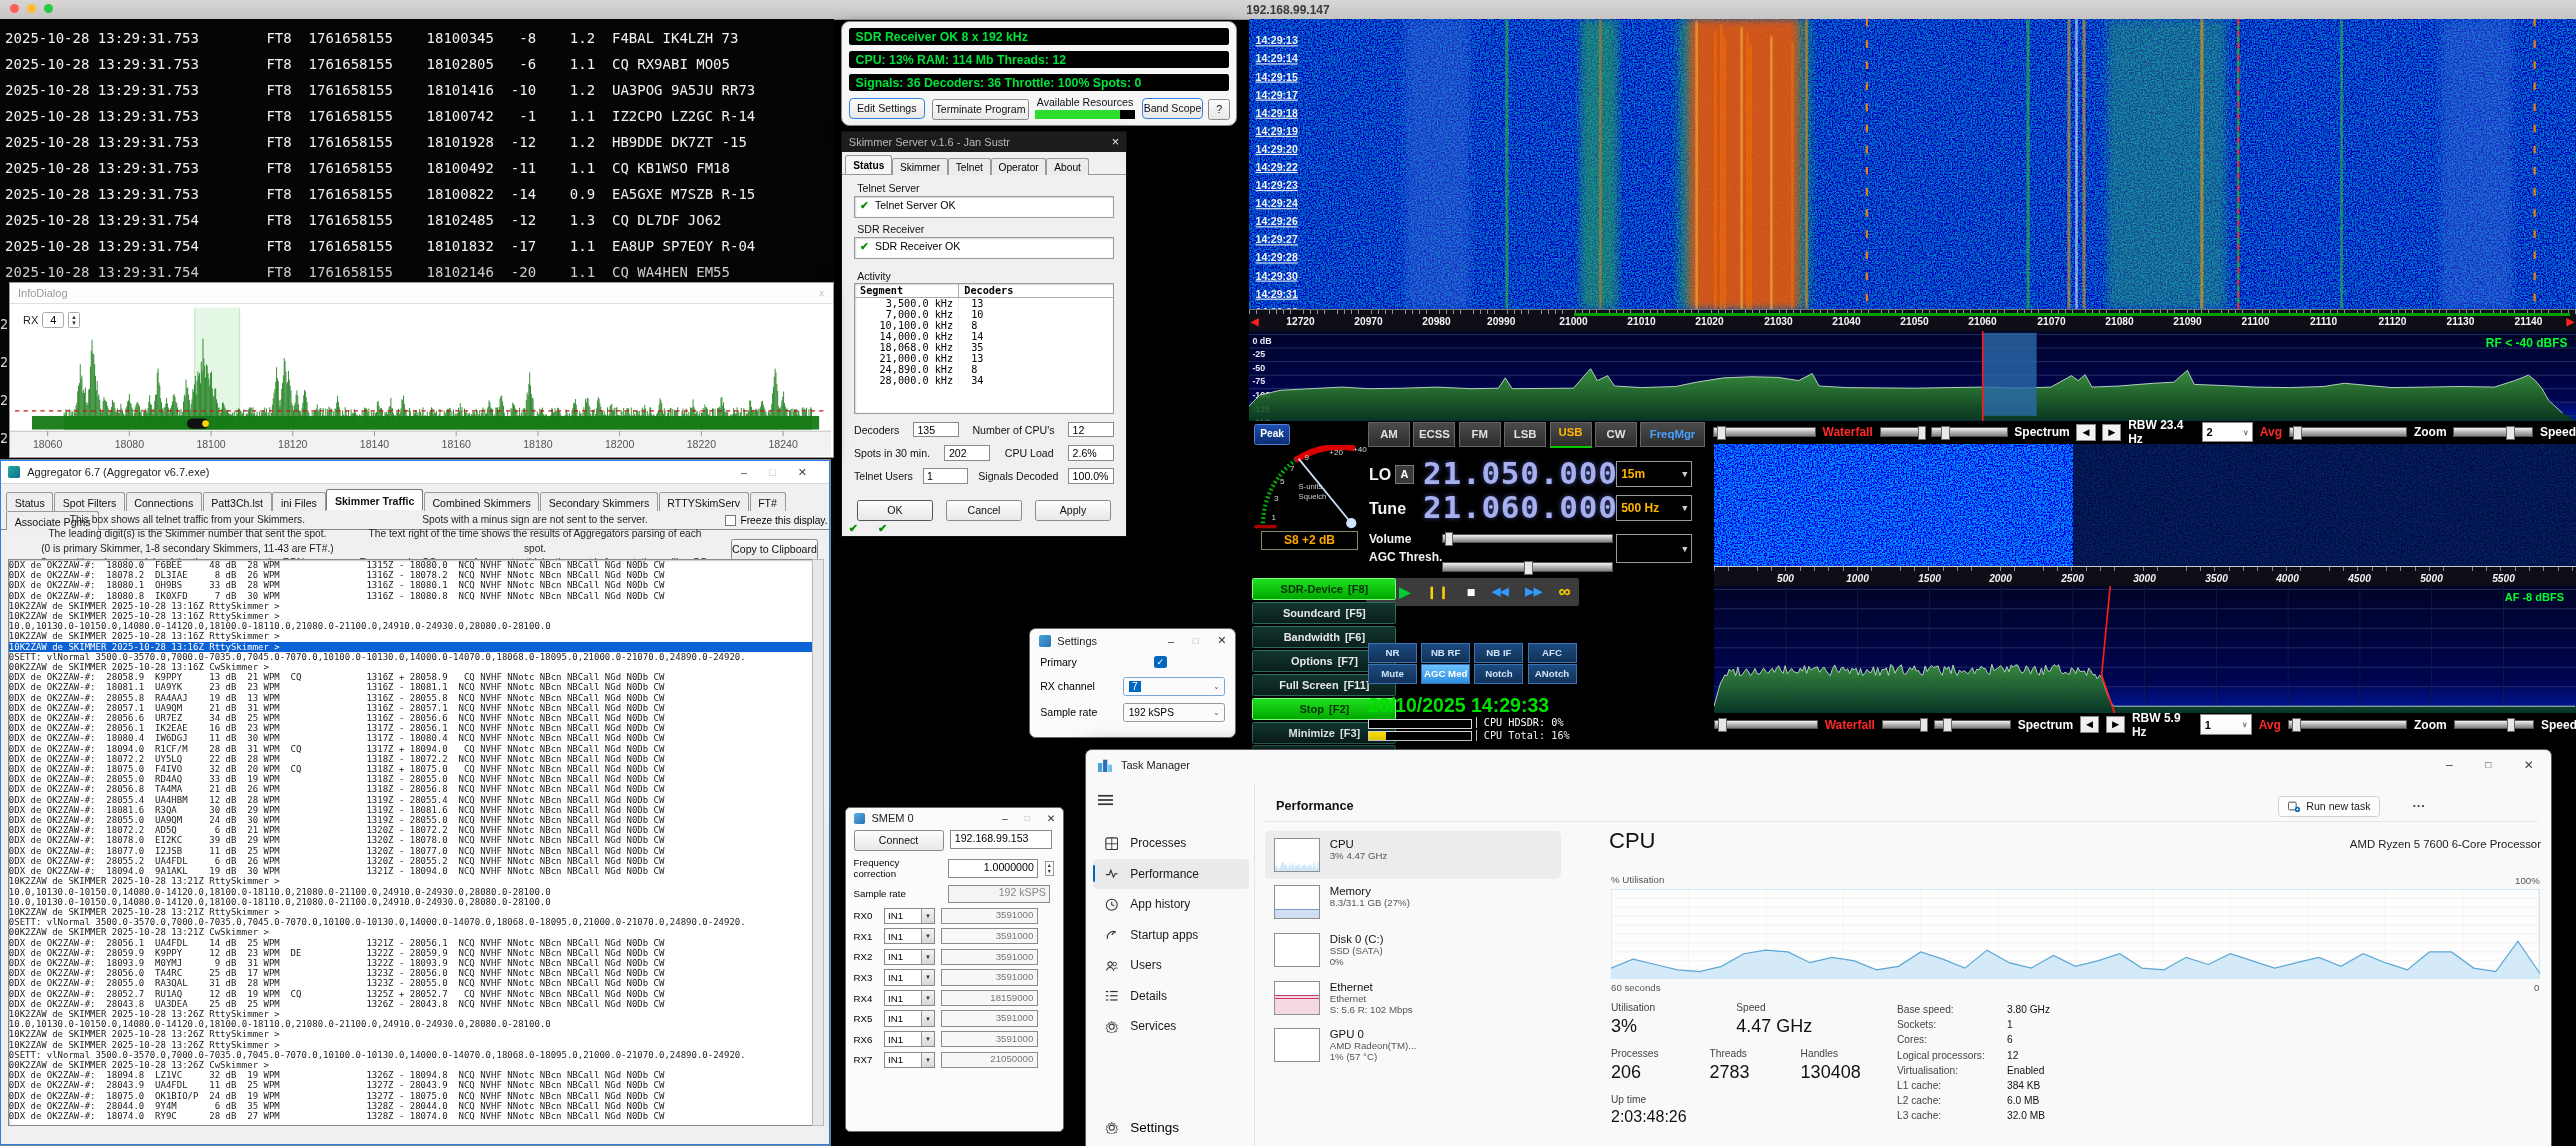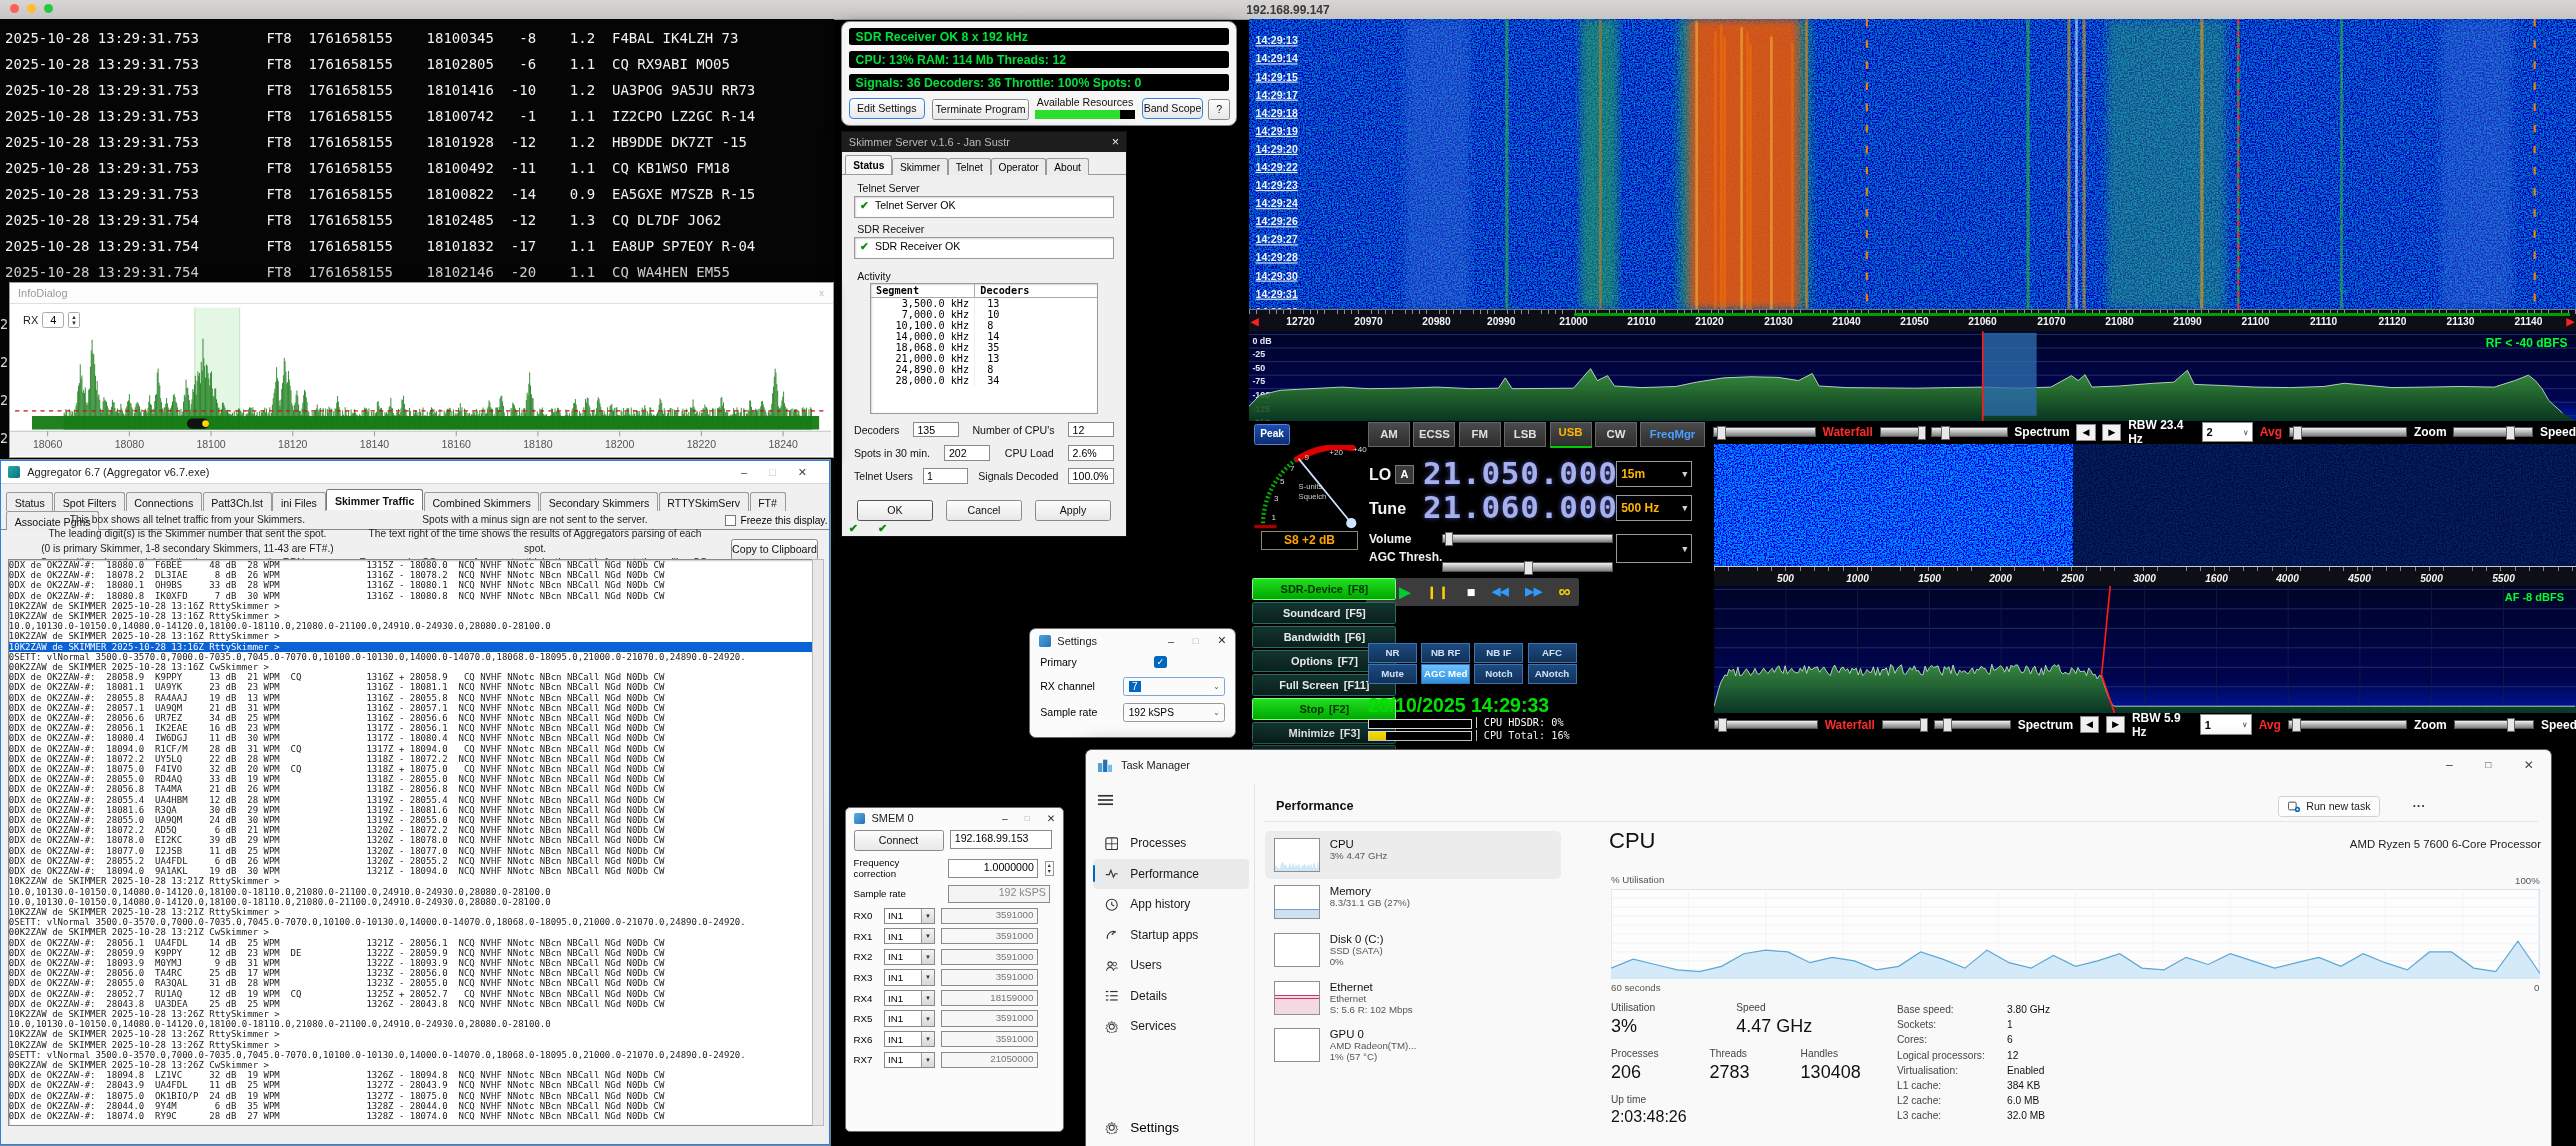--- a/index.html
+++ b/index.html
@@ -407,21 +407,21 @@
           <rect x="0" y="0" width="423" height="144" filter="url(#speck)" opacity="1"></rect>
         </g>
       </svg>
     <div class="abs hdsdr-scale" id="afscale" style="left: 465px; top: 547px; width: 863px; height: 20.3px; border-top: 0.8px solid rgb(204, 204, 204); background-image: repeating-linear-gradient(90deg, rgba(255, 255, 255, 0.5) 0px, rgba(255, 255, 255, 0.5) 0.8px, transparent 0.8px, transparent 14.3px); background-size: 100% 4.2px; background-repeat: no-repeat; font-style: italic;">
         <span style="position:absolute;left:53px;top:6px;width:37px;text-align:center;">500</span>
         <span style="position:absolute;left:125px;top:6px;width:37px;text-align:center;">1000</span>
         <span style="position:absolute;left:197px;top:6px;width:37px;text-align:center;">1500</span>
         <span style="position:absolute;left:268px;top:6px;width:37px;text-align:center;">2000</span>
         <span style="position:absolute;left:340px;top:6px;width:37px;text-align:center;">2500</span>
         <span style="position:absolute;left:412px;top:6px;width:37px;text-align:center;">3000</span>
-        <span style="position:absolute;left:484px;top:6px;width:37px;text-align:center;">1600</span>
+        <span style="position:absolute;left:484px;top:6px;width:37px;text-align:center;">3500</span>
         <span style="position:absolute;left:555px;top:6px;width:37px;text-align:center;">4000</span>
         <span style="position:absolute;left:627px;top:6px;width:37px;text-align:center;">4500</span>
         <span style="position:absolute;left:699px;top:6px;width:37px;text-align:center;">5000</span>
         <span style="position:absolute;left:771px;top:6px;width:37px;text-align:center;">5500</span>
       </div>
     <svg class="abs" id="afsvg" style="left:465px;top:567px;" width="863" height="127" viewBox="0 0 1019 150">
         <rect x="0" y="0" width="1019" height="150" fill="url(#specbg)"></rect>
         <line x1="0" y1="4" x2="1019" y2="4" stroke="#26366a"></line>
         <line x1="0" y1="27" x2="1019" y2="27" stroke="#26366a"></line>
         <line x1="0" y1="50" x2="1019" y2="50" stroke="#26366a"></line>
@@ -496,21 +496,21 @@
       <span style="color:#eee;font-size:12.7px;">×</span>
     </div>
     <div id="skimtabs" style="padding:3.4px 3.4px 0 3.4px;border-bottom:0.8px solid #999;"><span class="skimtab active">Status</span><span class="skimtab">Skimmer</span><span class="skimtab">Telnet</span><span class="skimtab">Operator</span><span class="skimtab">About</span></div>
     <div class="lbl12" style="margin:6.8px 0 1.7px 15.2px;">Telnet Server</div>
     <div class="sunk" style="margin:0 12px;height:17px;font-size:10.6px;padding:1.7px 5.1px;">
       <span style="color:#089000;font-weight:bold;">✔</span>&nbsp;&nbsp;<span>Telnet Server OK</span></div>
     <div class="lbl12" style="margin:5.1px 0 1.7px 15.2px;">SDR Receiver</div>
     <div class="sunk" style="margin:0 12px;height:17px;font-size:10.6px;padding:1.7px 5.1px;">
       <span style="color:#089000;font-weight:bold;">✔</span>&nbsp;&nbsp;<span>SDR Receiver OK</span></div>
     <div class="lbl12" style="margin:10.2px 0 1.7px 15.2px;">Activity</div>
-    <div class="sunk mono12" style="margin:0 28px;height:129px;overflow:hidden;">
+    <div class="sunk mono12" style="margin:0 12px;height:129px;overflow:hidden;">
       <div style="display:flex;border-bottom:0.8px solid #aaa;font-weight:bold;">
         <div style="width:93px;padding:0.8px 5.1px;border-right:0.8px solid #aaa;">Segment</div>
         <div style="padding:0.8px 5.1px;">Decoders</div>
       </div>
       <div id="activityrows">
           <div style="display:flex;">
             <div style="width:93px;padding:0 5.1px;text-align:right;border-right:0.8px solid #eee;">3,500.0 kHz</div>
             <div style="padding:0 12px;">13</div>
           </div>
           <div style="display:flex;">

